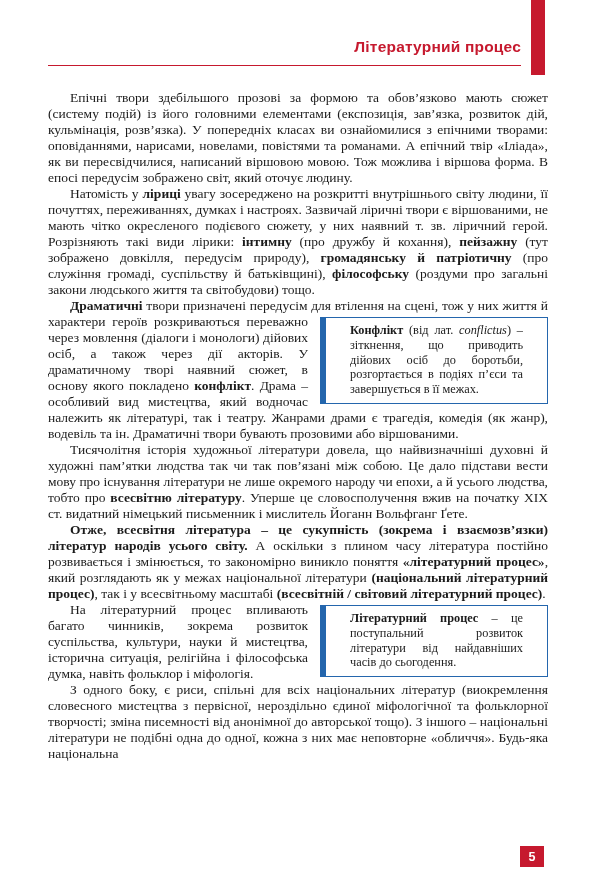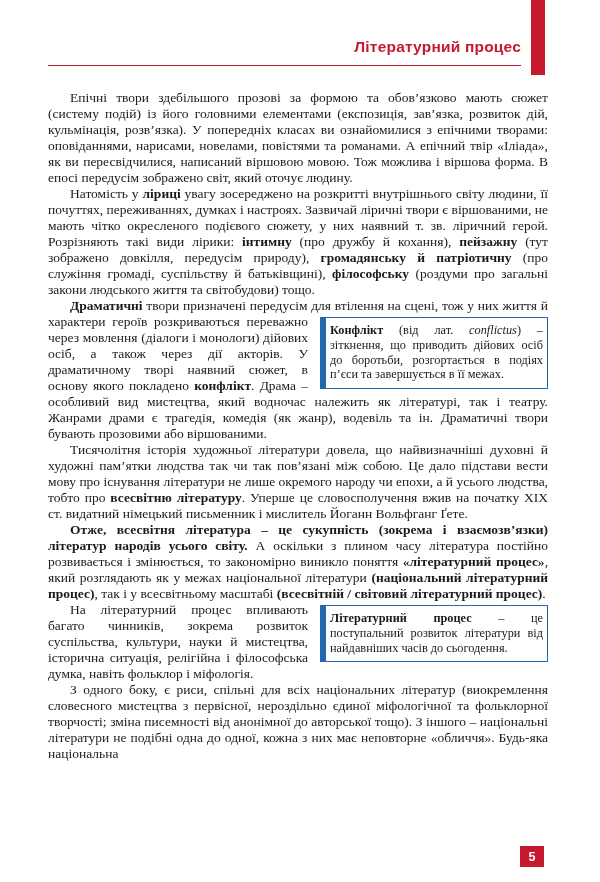--- a/index.html
+++ b/index.html
@@ -44,21 +44,21 @@
   }
   .para{text-indent:22px;}
   .rich{text-indent:0;}
   .defbox{
     display:block;
     float:right;
     width:228px;
     margin:3px 0 4px 12px;
     border:1.5px solid var(--blue);
     border-left:6px solid var(--blue);
-    padding:5px 4px 6px;
+    padding:5px 24px 6px;
     font-size:12.3px;
     line-height:14.8px;
     text-indent:0;
     text-align:justify;
   }
   .page-num{
     position:absolute;right:48px;bottom:15px;
     width:24px;height:21px;
     background:var(--red);
     color:#fff;

